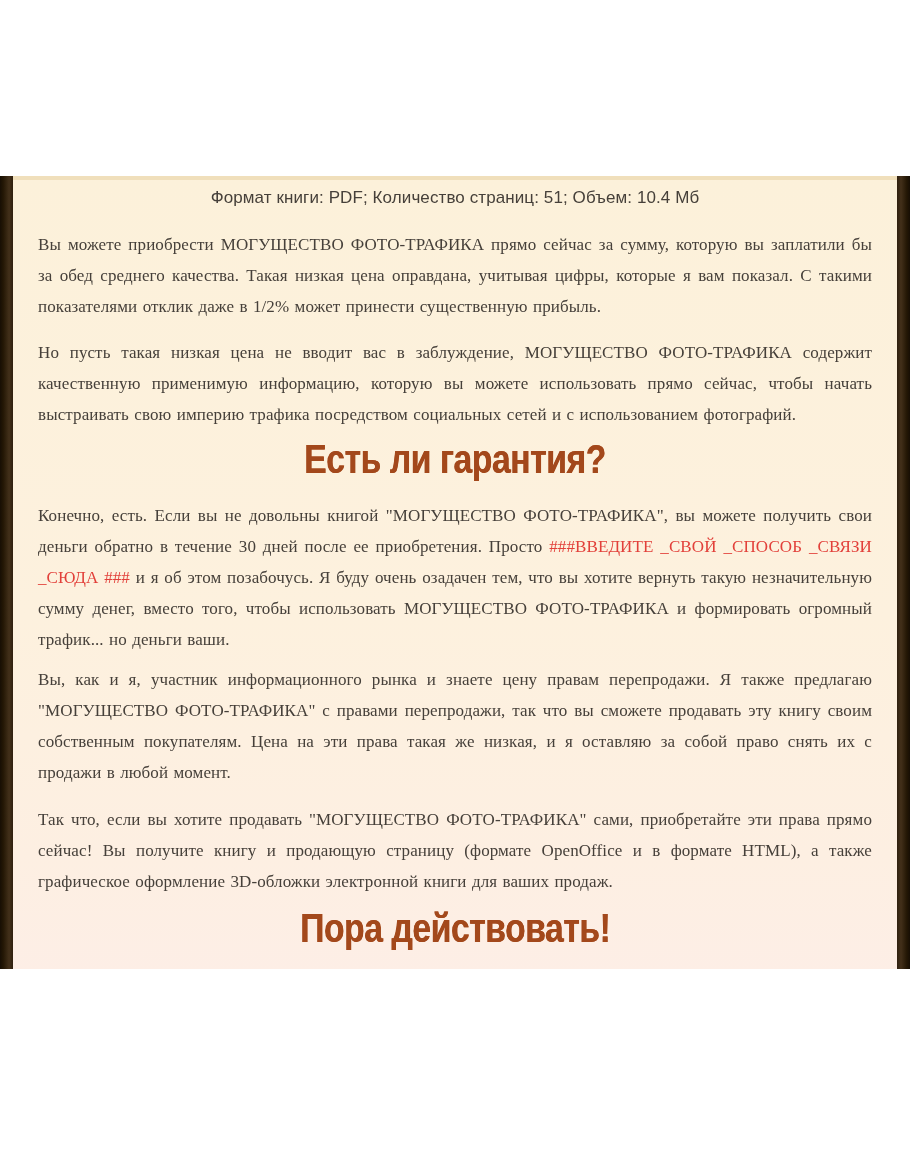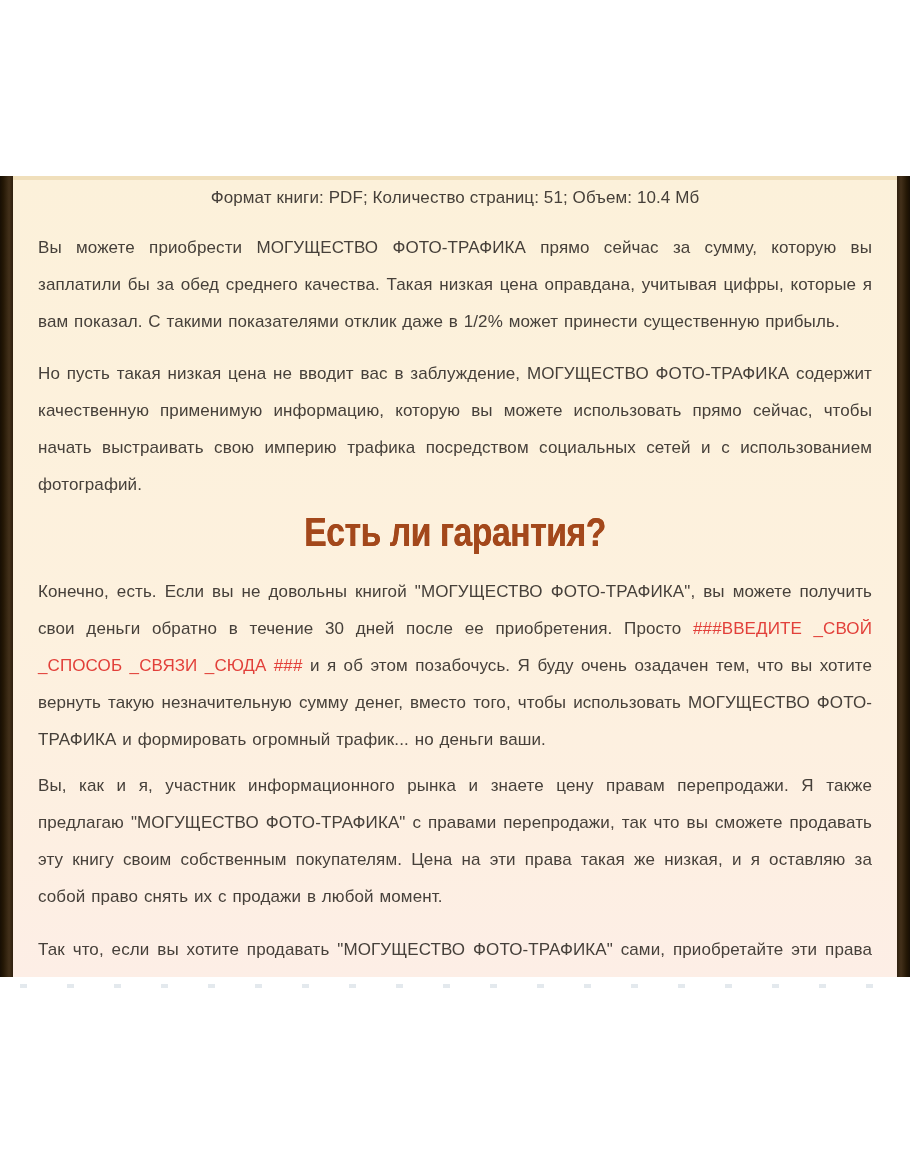--- a/index.html
+++ b/index.html
@@ -5,21 +5,21 @@
 <style>
   * { margin: 0; padding: 0; box-sizing: border-box; }
   html, body {
     width: 910px;
     background: #ffffff;
     font-family: "Liberation Sans", "DejaVu Sans", sans-serif;
   }
   .canvas {
     position: relative;
     width: 910px;
-    height: 1155px;
+    height: 969px;
     background: #ffffff;
     overflow: hidden;
   }
   .panel {
     position: absolute;
     top: 176px;
     left: 0;
     width: 910px;
     height: 801px;
     background: linear-gradient(180deg, #fcf1da 0%, #fdf1de 55%, #fdefe2 85%, #fdeee6 100%);
@@ -58,23 +58,24 @@
     overflow: hidden;
   }
   .meta {
     text-align: center;
     line-height: 24px;
     margin-bottom: 19px;
     letter-spacing: 0.1px;
   }
   .body-par {
     text-align: justify;
-    line-height: 37px;
+    line-height: 31px;
     letter-spacing: 0.1px;
     word-spacing: 1px;
+    font-family: Liberation Serif, serif;
   }
   .mb15 { margin-bottom: 15px; }
   .mb6  { margin-bottom: 6px; }
   .mb18 { margin-bottom: 18px; }
   .mb9  { margin-bottom: 9px; }
   .mb12 { margin-bottom: 16px; }
   .mb8  { margin-bottom: 8px; margin-top: 8px; }
   .display-heading {
     text-align: center;
     height: 46px;
@@ -127,19 +128,20 @@
 
       <h2 class="display-heading mb18"><span class="squeeze">Есть ли гарантия?</span></h2>
 
       <p class="body-par mb9"><span>Конечно, есть. Если вы не довольны книгой "МОГУЩЕСТВО ФОТО-ТРАФИКА", вы можете получить свои деньги обратно в течение 30 дней после ее приобретения. Просто </span><span class="red-placeholder">###ВВЕДИТЕ _СВОЙ _СПОСОБ _СВЯЗИ _СЮДА ###</span><span> и я об этом позабочусь. Я буду очень озадачен тем, что вы хотите вернуть такую незначительную сумму денег, вместо того, чтобы использовать МОГУЩЕСТВО ФОТО-ТРАФИКА и формировать огромный трафик... но деньги ваши.</span></p>
 
 
       <p class="body-par mb12">Вы, как и я, участник информационного рынка и знаете цену правам перепродажи. Я также предлагаю "МОГУЩЕСТВО ФОТО-ТРАФИКА" с правами перепродажи, так что вы сможете продавать эту книгу своим собственным покупателям. Цена на эти права такая же низкая, и я оставляю за собой право снять их с продажи в любой момент.</p>
 
       <p class="body-par mb8">Так что, если вы хотите продавать "МОГУЩЕСТВО ФОТО-ТРАФИКА" сами, приобретайте эти права прямо сейчас! Вы получите книгу и продающую страницу (формате OpenOffice и в формате HTML), а также графическое оформление 3D-обложки электронной книги для ваших продаж.</p>
 
+      <h2 class="display-heading"><span class="squeeze">Пора действовать!</span></h2>
 
     </div>
   </div>
 
   <div class="artifact-row"></div>
 
 </div>
 
 </body></html>

